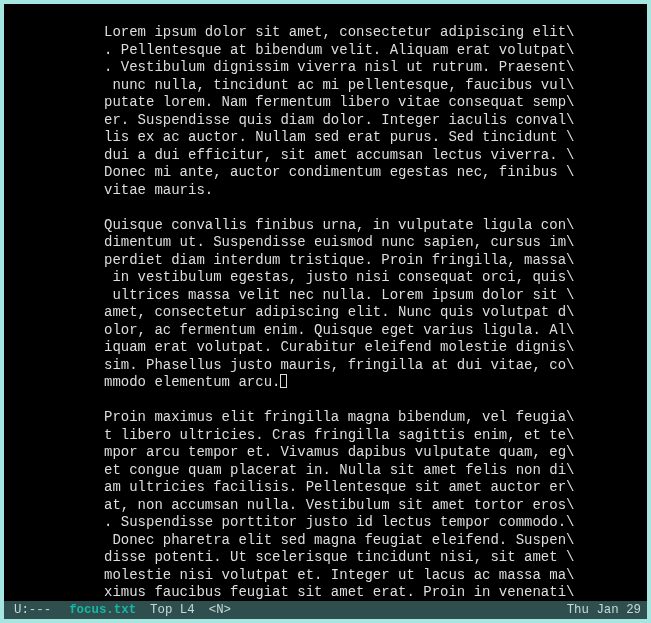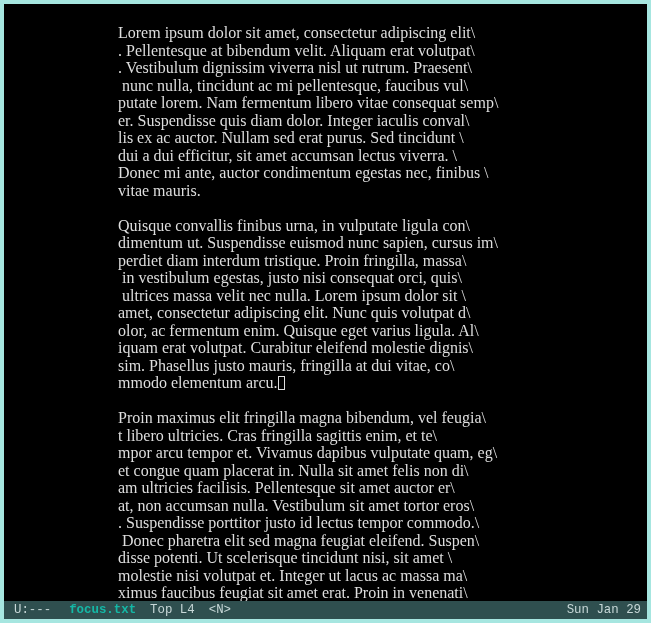--- a/index.html
+++ b/index.html
@@ -12,25 +12,25 @@
   }
   .frame {
     position: absolute;
     inset: 4px;
     background: #000;
     display: flex;
     flex-direction: column;
   }
   .editor {
     flex: 1 1 auto;
-    padding: 20px 0 0 14px;
+    padding: 20px 0 0 0;
     overflow: hidden;
     color: #dedede;
-    font-family: Liberation Serif, serif;
-    font-size: 16px;
+    font-family: Liberation Mono, monospace;
+    font-size: 14px;
     line-height: 17.5px;
     white-space: pre;
   }
   .editor .para {
     margin: 0;
     padding: 0 0 0 100px;
     white-space: pre;
   }
   .editor .blank {
     height: 17.5px;
@@ -68,15 +68,15 @@
 <body>
 
 <div class="frame">
   <div class="editor" id="editor"><div class="para">Lorem ipsum dolor sit amet, consectetur adipiscing elit\</div><div class="para">. Pellentesque at bibendum velit. Aliquam erat volutpat\</div><div class="para">. Vestibulum dignissim viverra nisl ut rutrum. Praesent\</div><div class="para"> nunc nulla, tincidunt ac mi pellentesque, faucibus vul\</div><div class="para">putate lorem. Nam fermentum libero vitae consequat semp\</div><div class="para">er. Suspendisse quis diam dolor. Integer iaculis conval\</div><div class="para">lis ex ac auctor. Nullam sed erat purus. Sed tincidunt \</div><div class="para">dui a dui efficitur, sit amet accumsan lectus viverra. \</div><div class="para">Donec mi ante, auctor condimentum egestas nec, finibus \</div><div class="para">vitae mauris.</div><div class="blank"></div><div class="para">Quisque convallis finibus urna, in vulputate ligula con\</div><div class="para">dimentum ut. Suspendisse euismod nunc sapien, cursus im\</div><div class="para">perdiet diam interdum tristique. Proin fringilla, massa\</div><div class="para"> in vestibulum egestas, justo nisi consequat orci, quis\</div><div class="para"> ultrices massa velit nec nulla. Lorem ipsum dolor sit \</div><div class="para">amet, consectetur adipiscing elit. Nunc quis volutpat d\</div><div class="para">olor, ac fermentum enim. Quisque eget varius ligula. Al\</div><div class="para">iquam erat volutpat. Curabitur eleifend molestie dignis\</div><div class="para">sim. Phasellus justo mauris, fringilla at dui vitae, co\</div><div class="para">mmodo elementum arcu.<span class="cursor"></span></div><div class="blank"></div><div class="para">Proin maximus elit fringilla magna bibendum, vel feugia\</div><div class="para">t libero ultricies. Cras fringilla sagittis enim, et te\</div><div class="para">mpor arcu tempor et. Vivamus dapibus vulputate quam, eg\</div><div class="para">et congue quam placerat in. Nulla sit amet felis non di\</div><div class="para">am ultricies facilisis. Pellentesque sit amet auctor er\</div><div class="para">at, non accumsan nulla. Vestibulum sit amet tortor eros\</div><div class="para">. Suspendisse porttitor justo id lectus tempor commodo.\</div><div class="para"> Donec pharetra elit sed magna feugiat eleifend. Suspen\</div><div class="para">disse potenti. Ut scelerisque tincidunt nisi, sit amet \</div><div class="para">molestie nisi volutpat et. Integer ut lacus ac massa ma\</div><div class="para">ximus faucibus feugiat sit amet erat. Proin in venenati\</div></div>
   <div class="modeline">
     <span class="seg">U:---</span>
     <span class="buf">focus.txt</span>
     <span class="seg">Top L4</span>
     <span class="seg">&lt;N&gt;</span>
     <span class="spacer"></span>
-    <span>Sun Jan 29</span>
+    <span>Thu Jan 29</span>
   </div>
 </div>
 
 </body></html>

